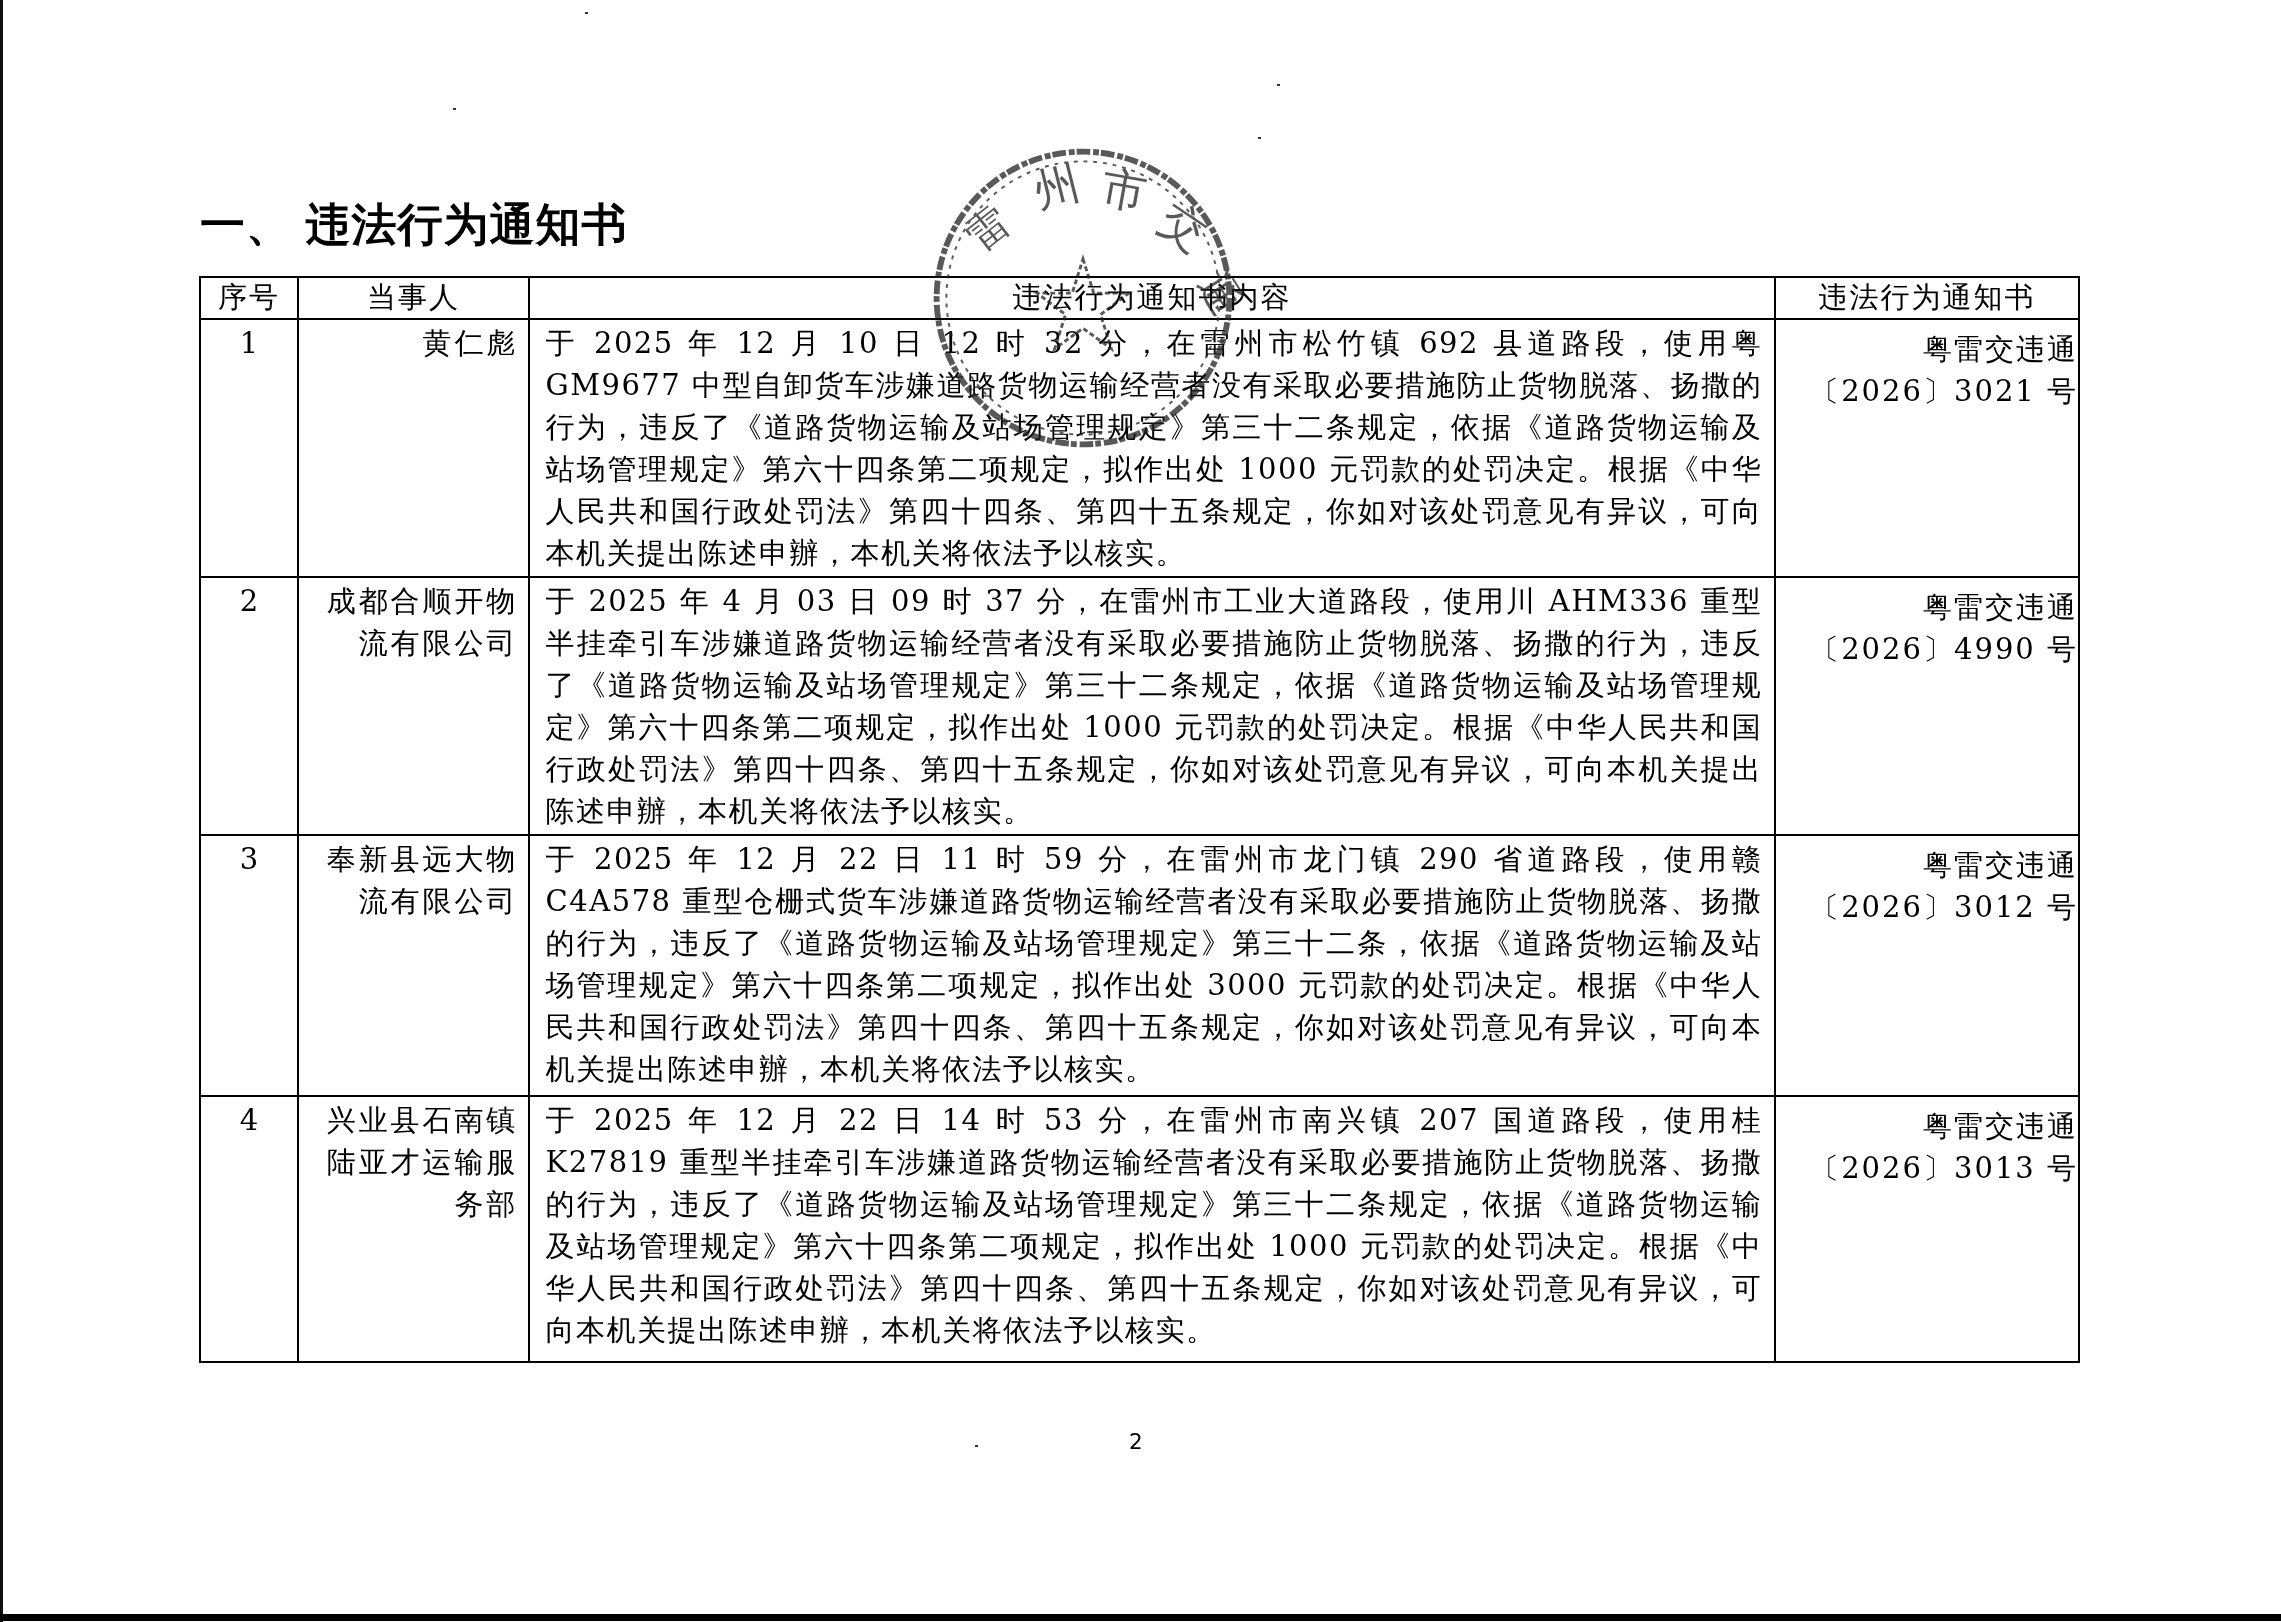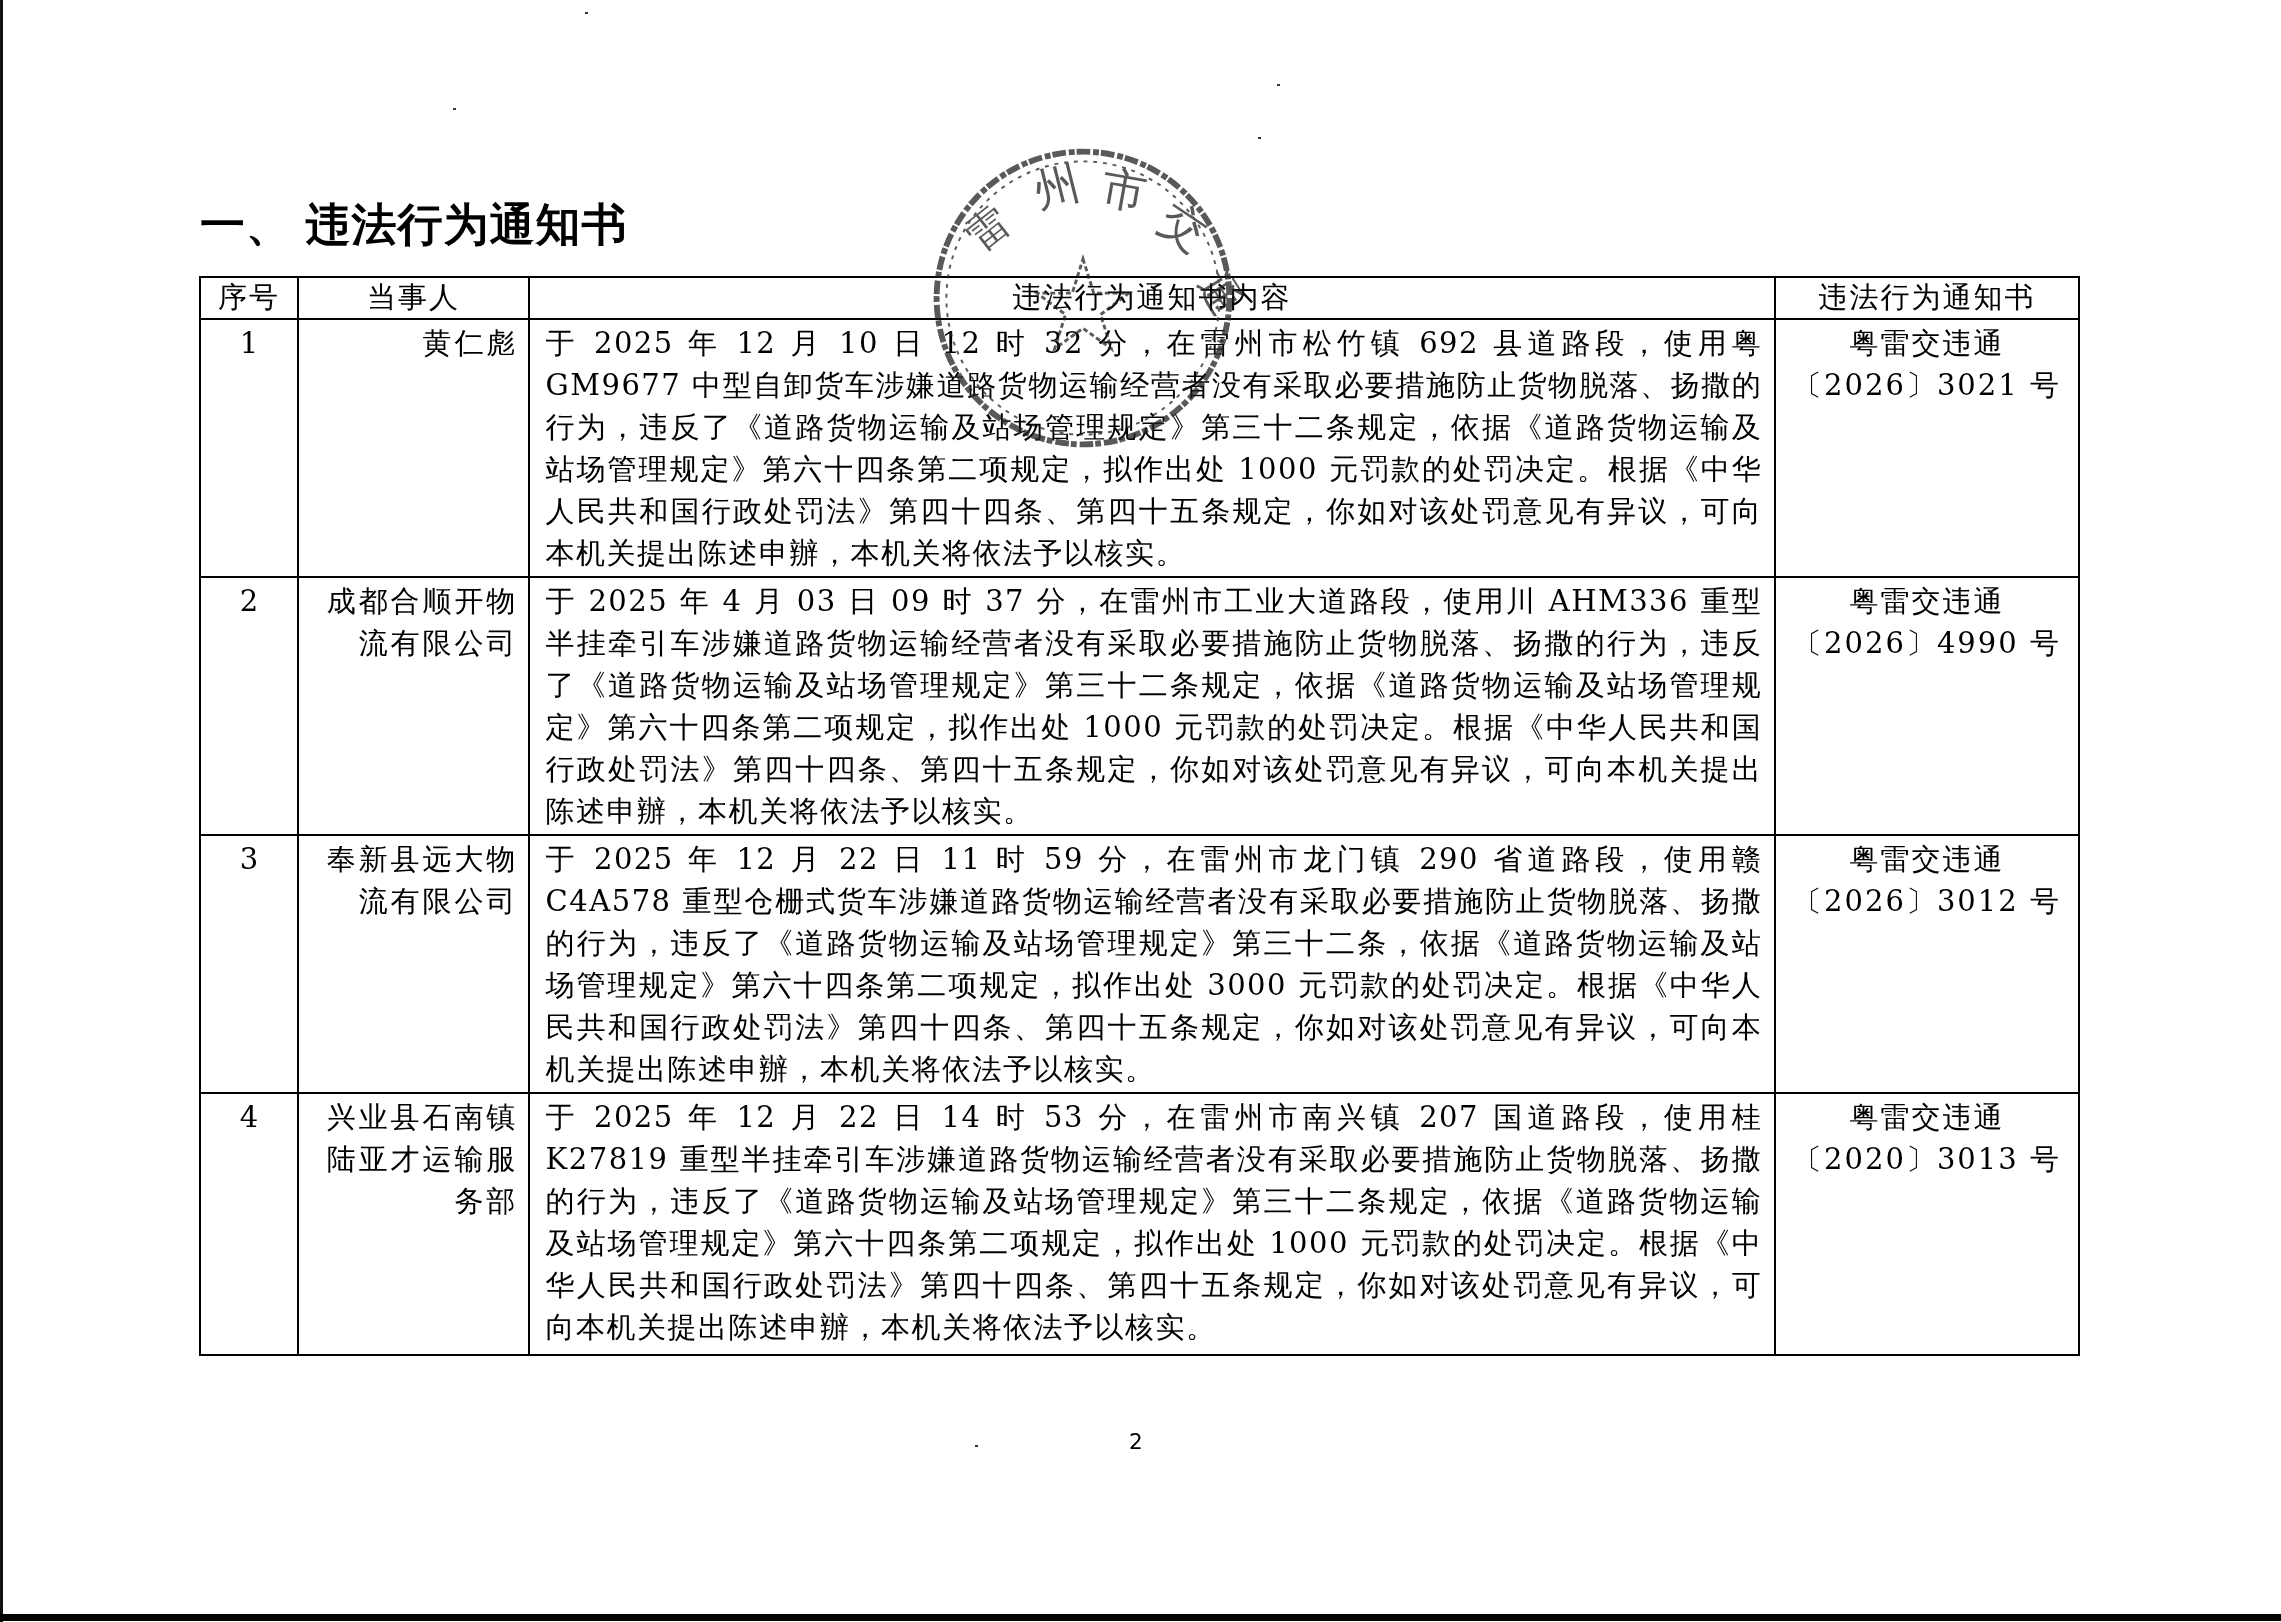--- a/index.html
+++ b/index.html
@@ -75,22 +75,22 @@
       text-align: right;
       padding: 2px 9.8px 0 9.8px;
       letter-spacing: 2.9px;
     }
     td.content {
       padding: 2px 11.7px 2px 15.6px;
       text-align: justify;
       letter-spacing: 1.5px;
     }
     td.notice-no {
-      text-align: center;
-      padding-top: 2px;
+      text-align: right;
+      padding-top: 8px;
       letter-spacing: 2px;
     }
     .notice-no span { display: block; }
     tr.row-1 td { height: 247px; }
     tr.row-2 td { height: 247px; }
     tr.row-3 td { height: 251px; }
     tr.row-4 td { height: 256px; }
     .page-number {
       position: absolute;
       left: 1129px;
@@ -163,21 +163,21 @@
         <span>粤雷交违通</span>
         <span>〔2026〕3012 号</span>
       </td>
     </tr>
     <tr class="row-4">
       <td class="seq">4</td>
       <td class="party">兴业县石南镇陆亚才运输服务部</td>
       <td class="content">于 2025 年 12 月 22 日 14 时 53 分，在雷州市南兴镇 207 国道路段，使用桂 K27819 重型半挂牵引车涉嫌道路货物运输经营者没有采取必要措施防止货物脱落、扬撒的行为，违反了《道路货物运输及站场管理规定》第三十二条规定，依据《道路货物运输及站场管理规定》第六十四条第二项规定，拟作出处 1000 元罚款的处罚决定。根据《中华人民共和国行政处罚法》第四十四条、第四十五条规定，你如对该处罚意见有异议，可向本机关提出陈述申辦，本机关将依法予以核实。</td>
       <td class="notice-no">
         <span>粤雷交违通</span>
-        <span>〔2020〕3013 号</span>
+        <span>〔2026〕3013 号</span>
       </td>
     </tr>
   </tbody>
 </table>
 
 <svg class="seal" viewBox="0 0 330 330" xmlns="http://www.w3.org/2000/svg">
   <circle cx="165" cy="165" r="150" fill="none" stroke="#222" stroke-width="6" stroke-dasharray="14 3 6 2"></circle>
   <circle cx="165" cy="165" r="140" fill="none" stroke="#222" stroke-width="2" stroke-dasharray="4 6"></circle>
   <polygon points="165,125 176,160 212,160 183,182 194,217 165,196 136,217 147,182 118,160 154,160" fill="none" stroke="#222" stroke-width="3" stroke-dasharray="5 3"></polygon>
   <text x="60" y="118" font-size="42" font-family="DejaVu Sans, sans-serif" fill="#222" transform="rotate(-38 60 118)">雷</text>

